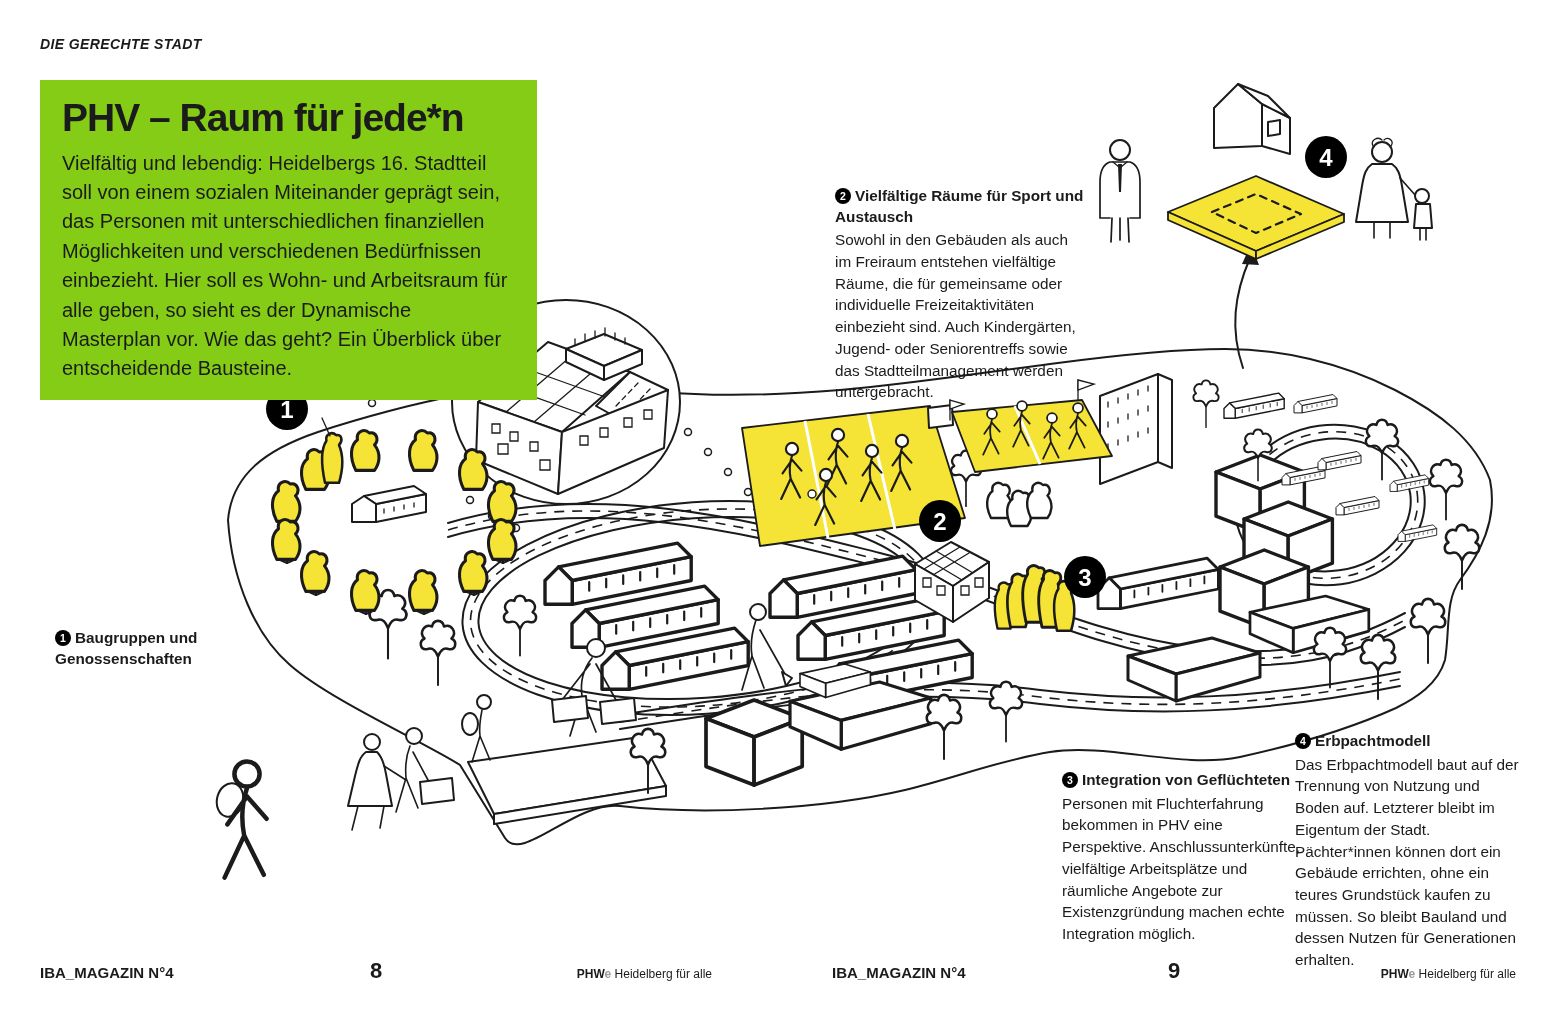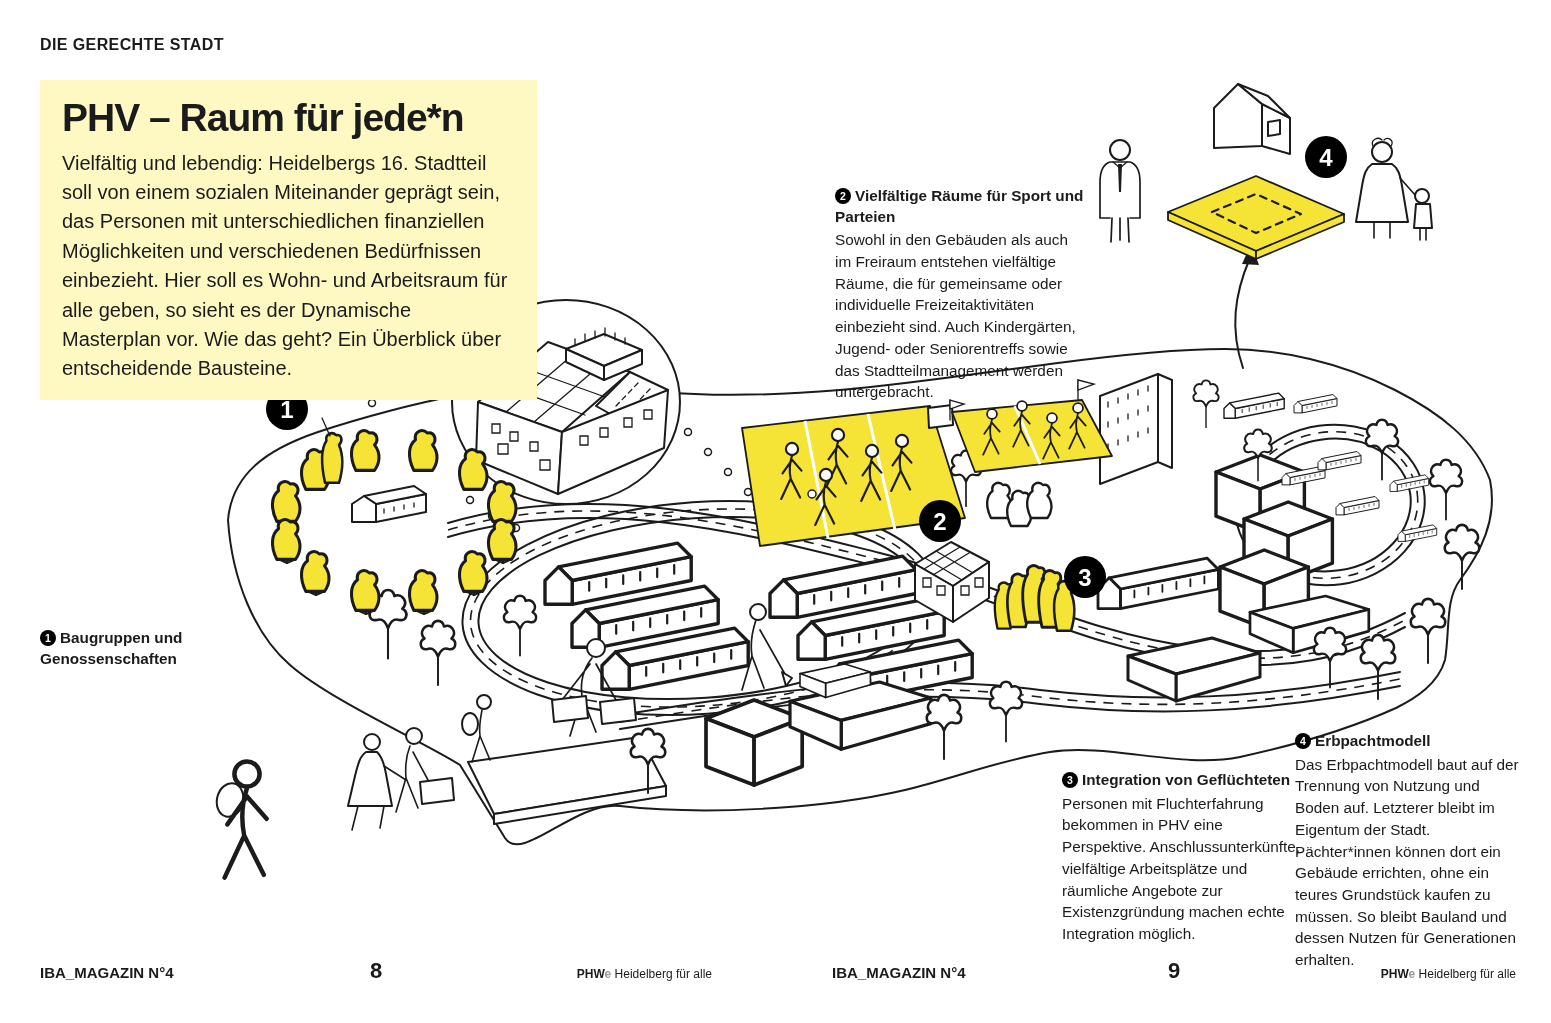--- a/index.html
+++ b/index.html
@@ -6,22 +6,22 @@
   .page{position:relative;width:1551px;height:1023px;background:#fff;overflow:hidden;
         font-family:"Liberation Sans",sans-serif;color:#1b1b1b;}
   .illu{position:absolute;left:0;top:0;width:1551px;height:1023px;}
   svg .ln{fill:#fff;stroke:#1b1b1b;stroke-width:2;stroke-linejoin:round;stroke-linecap:round;}
   svg .nf{fill:none;stroke:#1b1b1b;stroke-width:2;stroke-linejoin:round;stroke-linecap:round;}
   svg .tn{fill:none;stroke:#1b1b1b;stroke-width:1.3;stroke-linecap:round;}
   svg .yl{fill:#F5E335;stroke:#1b1b1b;stroke-width:1.8;stroke-linejoin:round;}
   svg .dsh{fill:none;stroke:#1b1b1b;stroke-width:1.6;stroke-dasharray:10 8;}
   svg .wl{fill:none;stroke:#fff;stroke-width:3;}
   svg .mnum{fill:#fff;font:700 24px "Liberation Sans",sans-serif;text-anchor:middle;}
-  .kicker{position:absolute;left:40px;top:36px;font-weight:700;font-size:16px;letter-spacing:.4px;}
-  .intro-panel{position:absolute;left:40px;top:80px;width:497px;min-height:206px;background:#fef9c3;
+  .kicker{position:absolute;left:40px;top:36px;font-weight:700;font-size:14px;letter-spacing:.4px;font-style:italic;}
+  .intro-panel{position:absolute;left:40px;top:80px;width:497px;min-height:206px;background:#84cc16;
                box-sizing:border-box;padding:14px 22px 16px 22px;}
   .title{font-weight:700;font-size:39px;line-height:1.12;letter-spacing:-1px;margin:2px 0 9px 0;}
   .intro{font-size:20px;line-height:1.47;}
   .note{position:absolute;font-size:15.3px;line-height:1.42;}
   .note .hd{font-weight:700;margin:0 0 2px 0;line-height:1.35;}
   .badge{display:inline-block;width:16px;height:16px;border-radius:50%;background:#000;color:#fff;
          font-weight:700;font-size:10.5px;line-height:16px;text-align:center;margin-right:4px;
          vertical-align:1px;}
   .footer{position:absolute;top:958px;display:grid;grid-template-columns:1fr auto 1fr;align-items:baseline;}
   .footer .f-label{font-weight:700;font-size:15px;justify-self:start;text-align:right;}
@@ -336,25 +336,25 @@
   </svg>
 
   <div class="kicker">DIE GERECHTE STADT</div>
 
   <div class="intro-panel">
     <div class="title">PHV – Raum für jede*n</div>
     <div class="intro">Vielfältig und lebendig: Heidelbergs 16. Stadtteil soll von einem sozialen Miteinander geprägt sein, das Personen mit unterschiedlichen finanziellen Möglichkeiten und verschiedenen Bedürfnissen einbezieht. Hier soll es Wohn- und Arbeitsraum für alle geben, so sieht es der Dynamische Masterplan vor. Wie das geht? Ein Überblick über entscheidende Bausteine.</div>
   </div>
 
   <div class="note" style="left:835px;top:186px;width:252px;">
-    <div class="hd"><span class="badge">2</span><span>Vielfältige Räume für Sport und Parteien</span></div>
+    <div class="hd"><span class="badge">2</span><span>Vielfältige Räume für Sport und Austausch</span></div>
     <div>Sowohl in den Gebäuden als auch im Freiraum entstehen vielfältige Räume, die für gemeinsame oder individuelle Freizeitaktivitäten einbezieht sind. Auch Kindergärten, Jugend- oder Seniorentreffs sowie das Stadtteilmanagement werden untergebracht.</div>
   </div>
 
-  <div class="note" style="left:40px;top:628px;width:238px;">
+  <div class="note" style="left:55px;top:628px;width:238px;">
     <div class="hd"><span class="badge">1</span><span>Baugruppen und Genossenschaften</span></div>
   </div>
 
   <div class="note" style="left:1062px;top:770px;width:240px;">
     <div class="hd"><span class="badge">3</span><span>Integration von Geflüchteten</span></div>
     <div>Personen mit Fluchterfahrung bekommen in PHV eine Perspektive. Anschlussunterkünfte, vielfältige Arbeitsplätze und räumliche Angebote zur Existenzgründung machen echte Integration möglich.</div>
   </div>
 
   <div class="note" style="left:1295px;top:731px;width:232px;">
     <div class="hd"><span class="badge">4</span><span>Erbpachtmodell</span></div>

